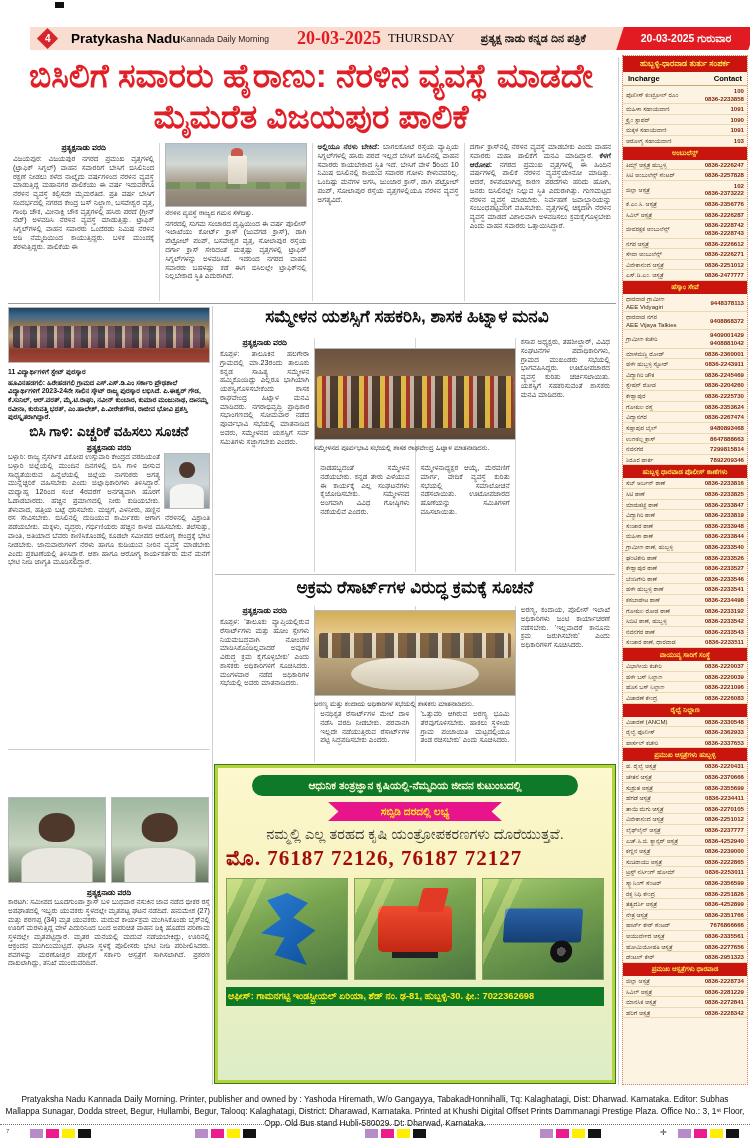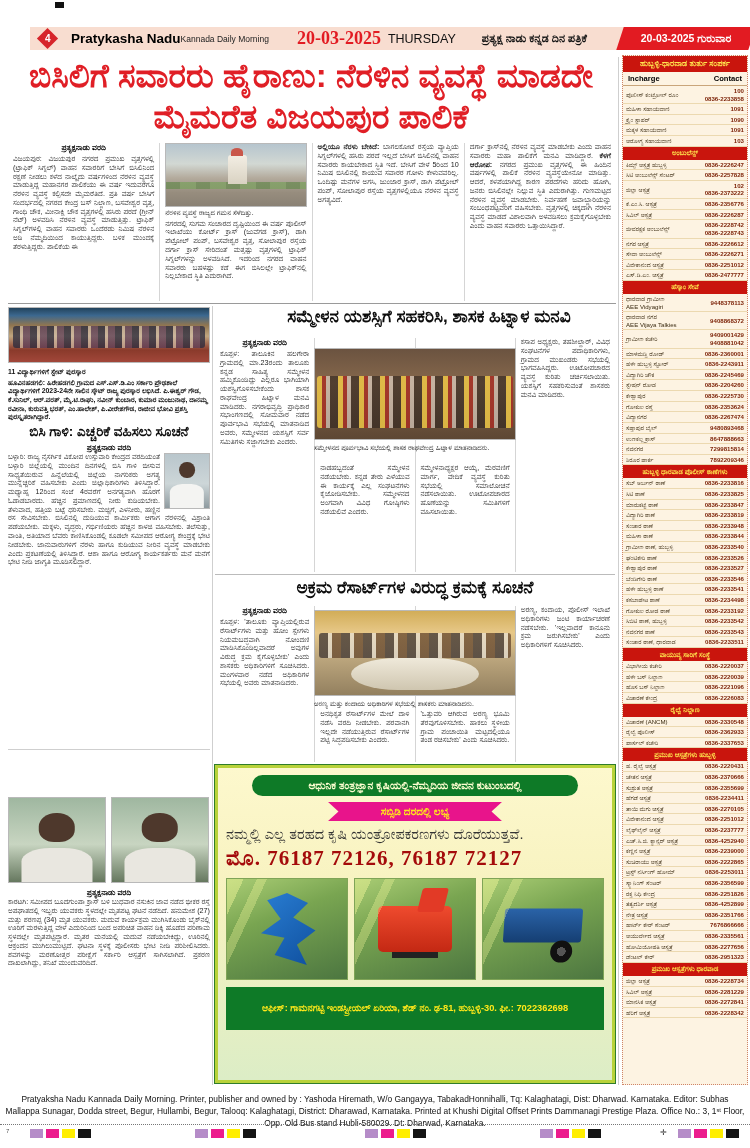--- a/index.html
+++ b/index.html
@@ -9,21 +9,21 @@
 
   
   .masthead { position:absolute; left:30px; top:27px; width:718px; height:23px;
               background:#f8ddd0; display:flex; align-items:center; }
   .diamond { width:15px; height:15px; background:#d6252b; transform:rotate(45deg);
              margin-left:10px; display:flex; align-items:center; justify-content:center; flex:none; }
   .diamond span { transform:rotate(-45deg); color:#fff; font-weight:bold; font-size:10px; }
   .mh-name { margin-left:16px; font-weight:bold; font-size:13.5px; color:#000; }
   .mh-sub  { font-size:8.5px; color:#222; }
   .mh-date { margin-left:28px; color:#e21b22; font-weight:bold; font-size:18px; font-family:"Liberation Serif",serif; }
-  .mh-day  { margin-left:7px; font-size:12.5px; color:#111; font-family:Liberation Sans, sans-serif; }
+  .mh-day  { margin-left:7px; font-size:12.5px; color:#111; font-family:Liberation Serif, serif; }
   .mh-kn   { margin-left:26px; font-size:11px; font-weight:bold; color:#111; }
   .mh-banner { position:absolute; right:-4px; top:0; height:23px; width:132px;
                background:#e21b22; transform:skewX(-18deg); }
   .mh-banner span { display:block; transform:skewX(18deg); color:#fff; font-weight:bold;
                     font-size:10.5px; text-align:center; line-height:23px; }
   .print-mark-tl { position:absolute; left:55px; top:2px; width:9px; height:6px; background:#111; }
 
   
   .lead-headline { position:absolute; left:8px; top:56px; width:606px; height:84px;
                    color:#e01f26; font-weight:800; font-size:33px; line-height:1.24; text-align:center; }
@@ -92,41 +92,41 @@
         border:3px solid #b8d23a; outline:1px solid #2f7d2a;
         background:linear-gradient(180deg,#fdf8cd 0%,#f7f2bf 42%,#dcedc6 100%);
         padding:6px 8px; }
   .ad-banner { width:86%; margin:1px auto 0; background:#0e7a27; color:#ffffd2; font-weight:bold;
                font-size:10.5px; text-align:center; border-radius:13px; padding:4px 2px; }
   .ad-ribbon { width:46%; margin:6px auto 0; background:#e8148b; color:#ffe81a; font-weight:bold;
                font-size:10.5px; text-align:center; padding:3px 0;
                clip-path:polygon(0 0,100% 0,94% 50%,100% 100%,0 100%,6% 50%); }
   .ad-title { text-align:center; color:#15831f; font-weight:800; font-size:33px; margin-top:5px;
               text-shadow:1px 1px 0 #bfe3a9; }
-  .ad-tagline { text-align:left; color:#333; font-size:14.5px; margin-top:5px; }
+  .ad-tagline { text-align:center; color:#333; font-size:14.5px; margin-top:5px; }
   .ad-phone { text-align:left; color:#a40b0b; font-weight:bold; font-size:21px; margin-top:3px;
               font-family:"Liberation Serif",serif; letter-spacing:1px; }
   .ad-products { display:flex; justify-content:space-between; margin-top:7px; }
   .prod { position:relative; width:122px; height:102px; border:1px solid #7fa457; overflow:hidden;
           background:linear-gradient(160deg,#a9cc74 0%,#79a551 38%,#4c7640 100%); }
   .prod:after { content:""; position:absolute; inset:0;
       background:linear-gradient(115deg,rgba(255,255,160,.4) 0 10%,transparent 10% 18%,rgba(255,255,160,.3) 18% 24%,transparent 24%); }
   .shape { position:absolute; left:50%; top:50%; transform:translate(-50%,-50%); }
   .shape-plough { width:62px; height:72px; background:linear-gradient(140deg,#2a7fd4,#0f4f9e);
       clip-path:polygon(50% 0,84% 14%,60% 34%,96% 52%,66% 72%,82% 100%,30% 86%,46% 62%,8% 56%,40% 36%,18% 10%); }
   .shape-rotavator { width:74px; height:46px; background:linear-gradient(180deg,#ef4b2e,#c32813);
       border-radius:5px; box-shadow:0 20px 0 -14px #222; }
   .shape-rotavator:before { content:""; position:absolute; right:6px; top:-18px; width:26px; height:24px;
       background:#e23a26; transform:skewX(-14deg); border-radius:3px; }
   .shape-trailer { width:78px; height:34px; background:linear-gradient(180deg,#2a63a8,#153e72);
       transform:translate(-50%,-60%) skewX(-4deg); border-radius:3px; }
   .shape-trailer:after { content:""; position:absolute; right:8px; bottom:-20px; width:22px; height:22px;
       background:radial-gradient(circle,#555 0 28%,#111 29% 100%); border-radius:50%; }
   .ad-address { margin-top:7px; background:#0e7a27; color:#ffe81a; font-weight:bold; font-size:9.3px;
-                text-align:center; padding:16px 2px; }
+                text-align:left; padding:4px 2px; }
 
   
   .footer { position:absolute; left:5px; top:1093px; width:740px; text-align:center;
             font-size:8.4px; line-height:1.45; color:#111; }
   .marks-rule { position:absolute; left:0; top:1124px; width:750px; border-top:1px dotted #777; }
   .marks-row { position:absolute; left:0; top:1129px; width:750px; height:12px; }
   .mark-group { position:absolute; display:flex; gap:3px; }
   .mark-sq { width:13px; height:9px; }
   .reg-cross { position:absolute; top:1128px; font-size:8px; color:#333; }
   .page-tick { position:absolute; left:6px; top:1128px; font-size:6px; color:#555; }
@@ -204,21 +204,21 @@
         <div class="body"></div>
       </div>
     <div class="photo ph-portrait" style="width:98px; height:86px;">
         <div class="head"></div>
         <div class="body"></div>
       </div>
   </div>
   <div class="byline" style="position:absolute; left:8px; top:888px; width:202px;">ಪ್ರತ್ಯಕ್ಷನಾಡು ವರದಿ</div>
   <div class="btxt" style="position:absolute; left:8px; top:898px; width:202px; height:186px; overflow:hidden;">ಕಾರಟಗಿ: ಸಮೀಪದ ಬೂದಗುಂಪಾ ಕ್ರಾಸ್ ಬಳಿ ಬುಧವಾರ ನಸುಕಿನ ಜಾವ ನಡೆದ ಭೀಕರ ರಸ್ತೆ ಅಪಘಾತದಲ್ಲಿ ಇಬ್ಬರು ಯುವಕರು ಸ್ಥಳದಲ್ಲೇ ಮೃತಪಟ್ಟ ಘಟನೆ ನಡೆದಿದೆ. ಹನುಮೇಶ (27) ಮತ್ತು ಶರಣಪ್ಪ (34) ಮೃತ ಯುವಕರು. ಮದುವೆ ಕಾರ್ಯಕ್ರಮ ಮುಗಿಸಿಕೊಂಡು ಬೈಕ್‌ನಲ್ಲಿ ಊರಿಗೆ ಮರಳುತ್ತಿದ್ದ ವೇಳೆ ಎದುರಿನಿಂದ ಬಂದ ಅಪರಿಚಿತ ವಾಹನ ಡಿಕ್ಕಿ ಹೊಡೆದ ಪರಿಣಾಮ ಸ್ಥಳದಲ್ಲೇ ಮೃತಪಟ್ಟಿದ್ದಾರೆ. ಮೃತರ ಮನೆಯಲ್ಲಿ ಮದುವೆ ನಡೆಯಬೇಕಿದ್ದು, ಊರಿನಲ್ಲಿ ಆಕ್ರಂದನ ಮುಗಿಲುಮುಟ್ಟಿದೆ. ಘಟನಾ ಸ್ಥಳಕ್ಕೆ ಪೊಲೀಸರು ಭೇಟಿ ನೀಡಿ ಪರಿಶೀಲಿಸಿದರು. ಶವಗಳನ್ನು ಮರಣೋತ್ತರ ಪರೀಕ್ಷೆಗೆ ಸರ್ಕಾರಿ ಆಸ್ಪತ್ರೆಗೆ ಸಾಗಿಸಲಾಗಿದೆ. ಪ್ರಕರಣ ದಾಖಲಾಗಿದ್ದು, ತನಿಖೆ ಮುಂದುವರಿದಿದೆ.</div>
 
-  <div class="sec-headline" style="position:absolute; left:229px; top:307px; width:400px; font-size:17px;">ಸಮ್ಮೇಳನ ಯಶಸ್ಸಿಗೆ ಸಹಕರಿಸಿ, ಶಾಸಕ ಹಿಟ್ನಾಳ ಮನವಿ</div>
+  <div class="sec-headline" style="position:absolute; left:207px; top:307px; width:400px; font-size:17px;">ಸಮ್ಮೇಳನ ಯಶಸ್ಸಿಗೆ ಸಹಕರಿಸಿ, ಶಾಸಕ ಹಿಟ್ನಾಳ ಮನವಿ</div>
   <div style="position:absolute; left:215px; top:338px; width:400px; height:234px;">
     <div class="photo ph-group2" style="position:absolute; left:99px; top:10px; width:202px; height:92px; z-index:2;">
         <div class="crowd"></div>
       </div>
     <div class="ph-cap" style="position:absolute; left:99px; top:104px; width:202px; z-index:2;">ಸಮ್ಮೇಳನದ ಪೂರ್ವಭಾವಿ ಸಭೆಯಲ್ಲಿ ಶಾಸಕ ರಾಘವೇಂದ್ರ ಹಿಟ್ನಾಳ ಮಾತನಾಡಿದರು.</div>
     <div class="col-row" style="height:234px;">
       <div class="ncol">
         <div class="byline">ಪ್ರತ್ಯಕ್ಷನಾಡು ವರದಿ</div>
         <div class="btxt">ಕೊಪ್ಪಳ: ತಾಲೂಕಿನ ಹಲಗೇರಾ ಗ್ರಾಮದಲ್ಲಿ ಮಾ.23ರಂದು ತಾಲೂಕು ಕನ್ನಡ ಸಾಹಿತ್ಯ ಸಮ್ಮೇಳನ ಹಮ್ಮಿಕೊಂಡಿದ್ದು ಎಲ್ಲರೂ ಭಾಗಿಯಾಗಿ ಯಶಸ್ವಿಗೊಳಿಸಬೇಕೆಂದು ಶಾಸಕ ರಾಘವೇಂದ್ರ ಹಿಟ್ನಾಳ ಮನವಿ ಮಾಡಿದರು. ನಗರಾಭಿವೃದ್ಧಿ ಪ್ರಾಧಿಕಾರ ಸಭಾಂಗಣದಲ್ಲಿ ಸೋಮವಾರ ನಡೆದ ಪೂರ್ವಭಾವಿ ಸಭೆಯಲ್ಲಿ ಮಾತನಾಡಿದ ಅವರು, ಸಮ್ಮೇಳನದ ಯಶಸ್ಸಿಗೆ ಸರ್ವ ಸಮಿತಿಗಳು ಸಜ್ಜಾಗಬೇಕು ಎಂದರು.</div>
       </div>

